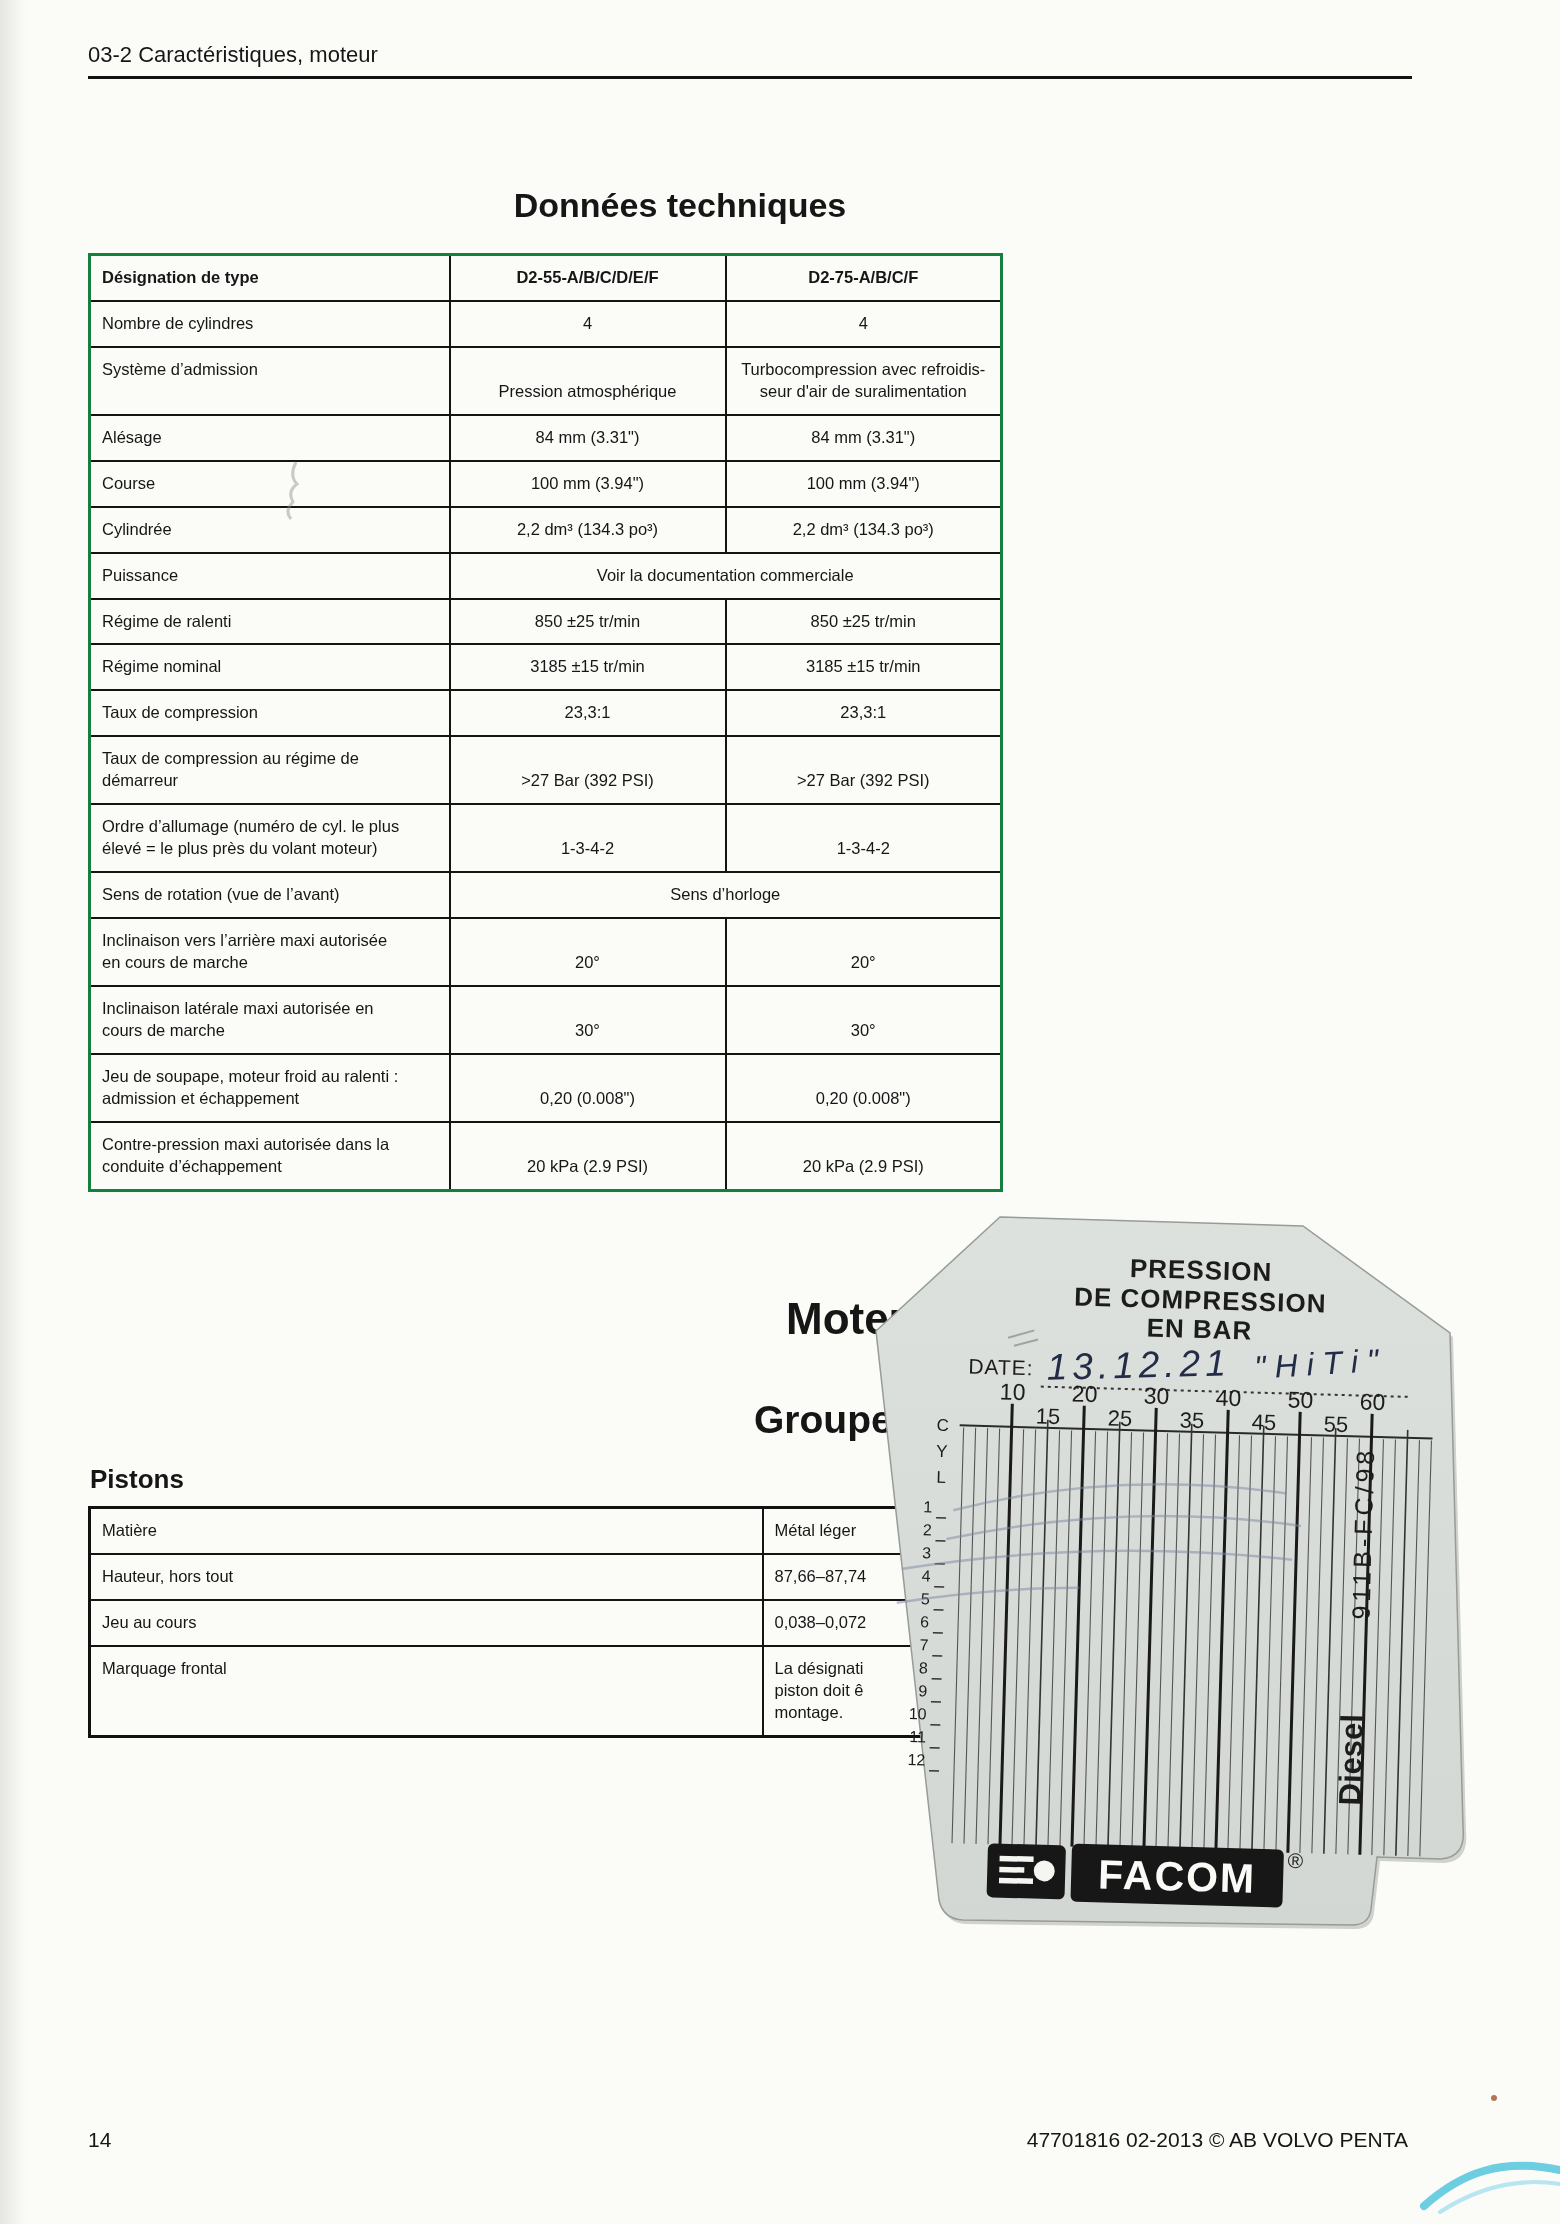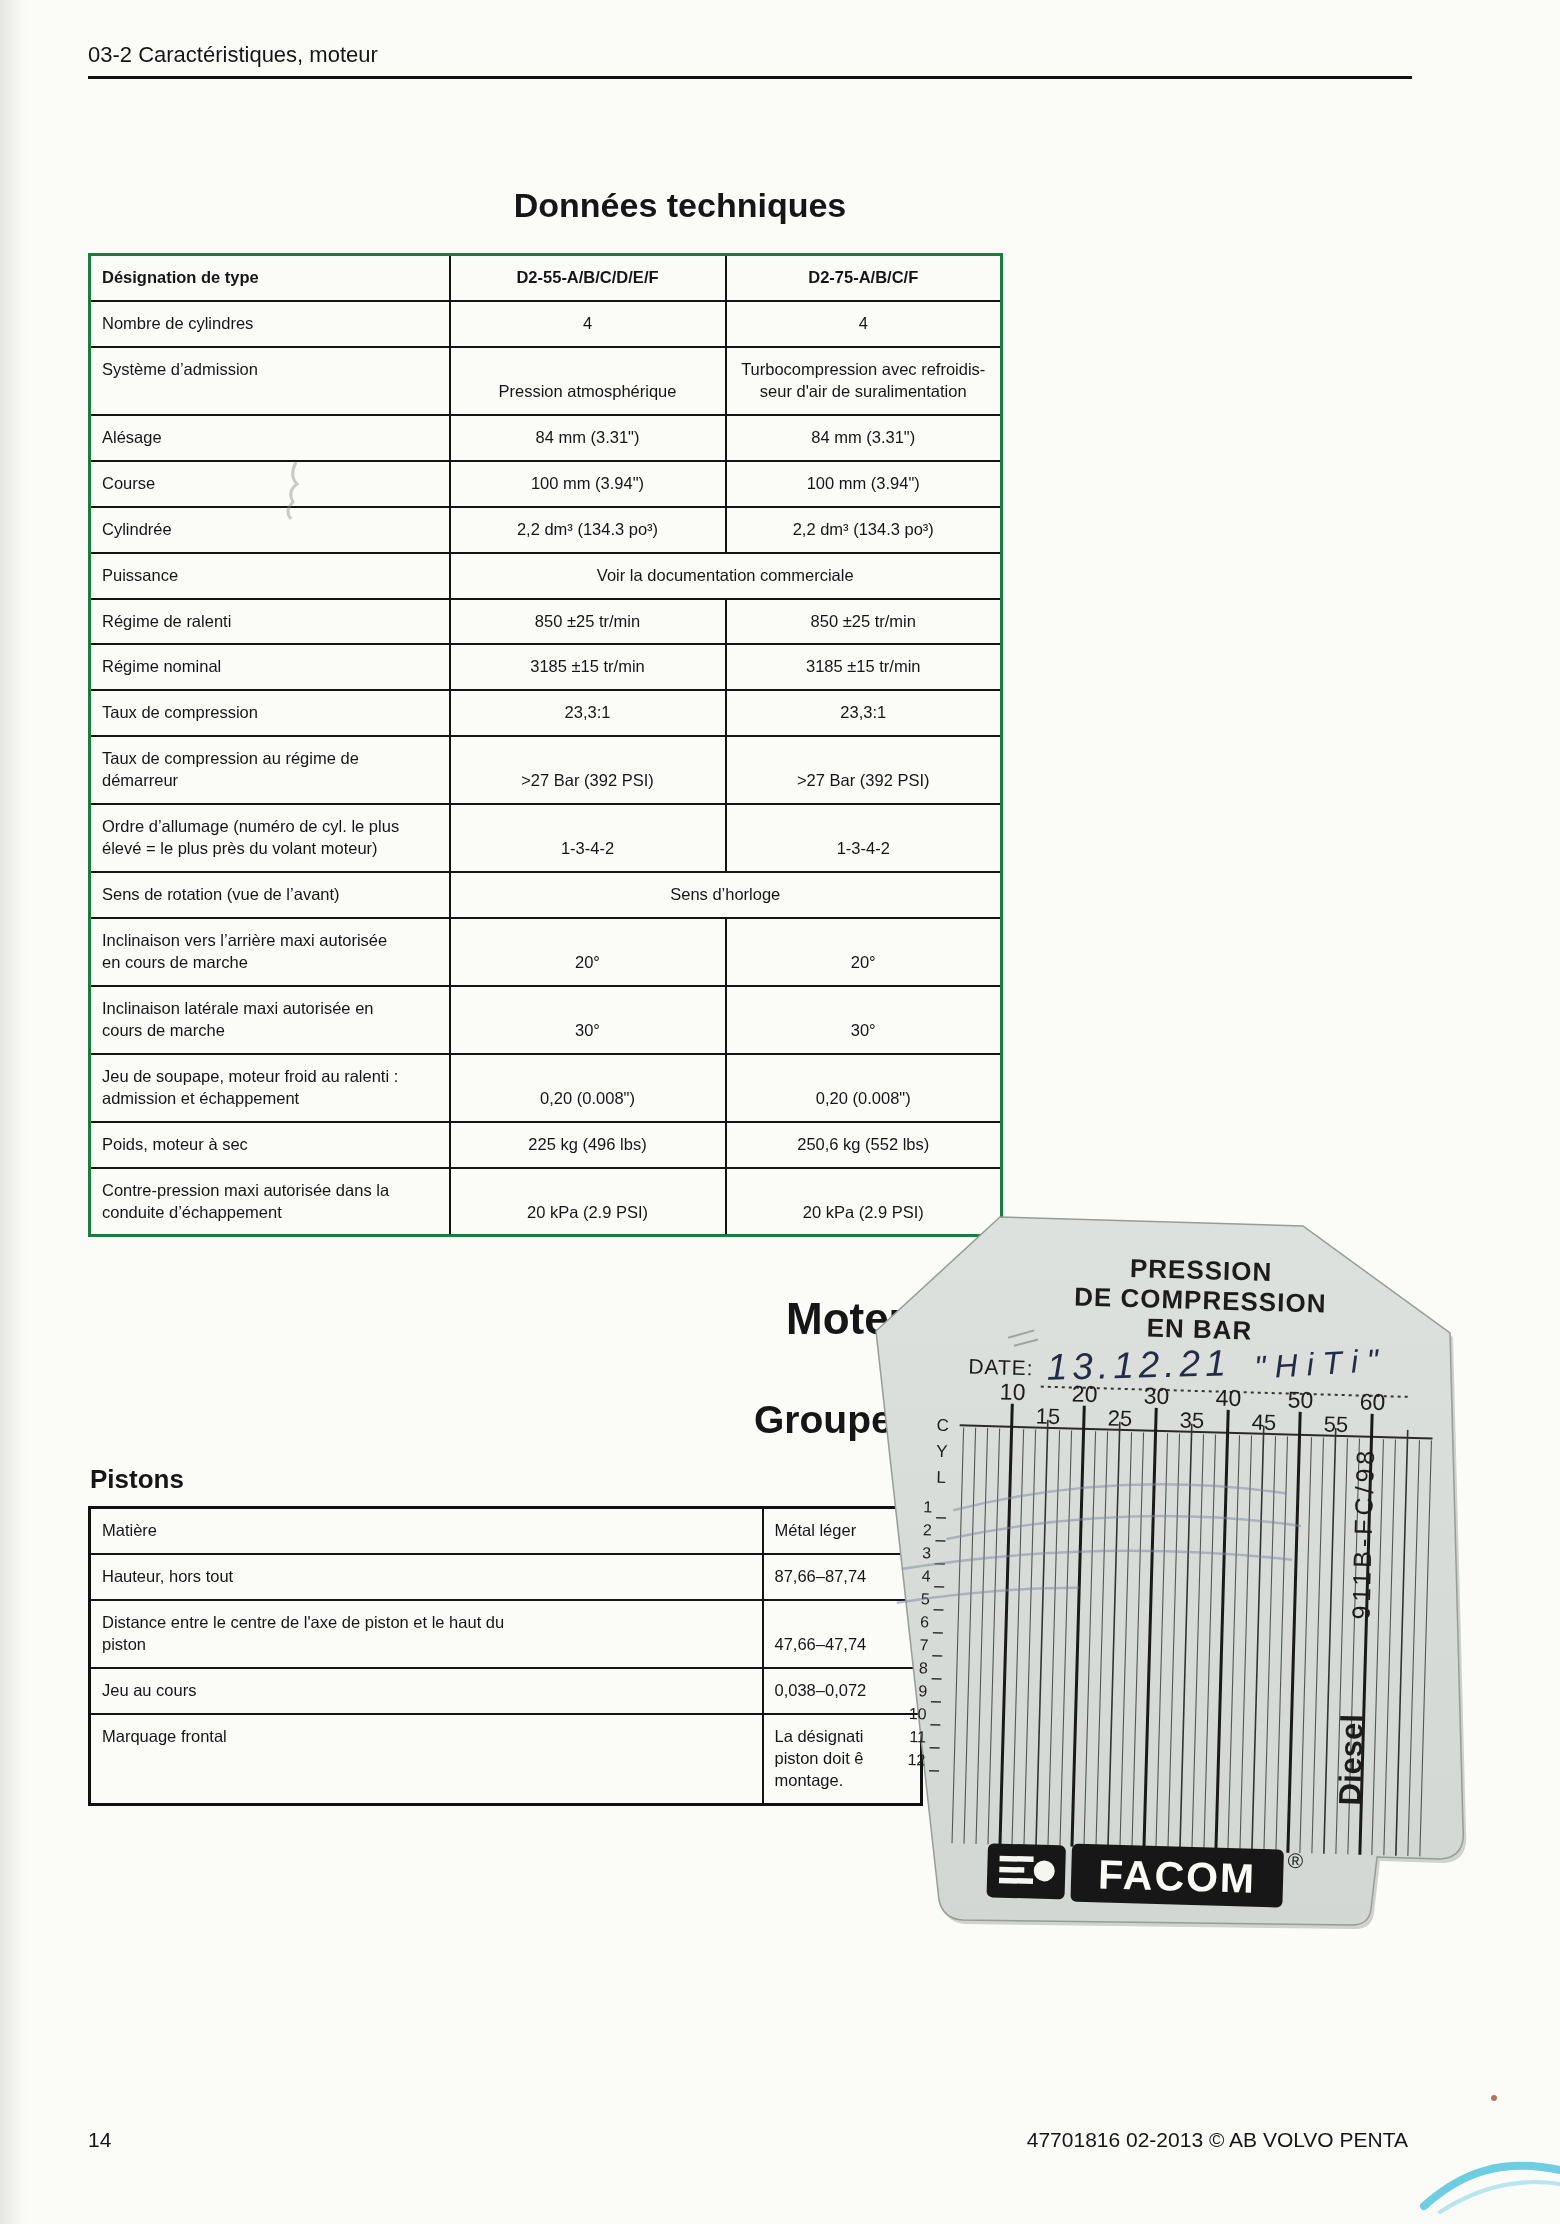--- a/index.html
+++ b/index.html
@@ -123,25 +123,20 @@
         <td class="val">30°</td>
         <td class="val">30°</td>
       </tr>
       <tr>
         <td class="lbl">Jeu de soupape, moteur froid au ralenti :
 admission et échappement</td>
         <td class="val">0,20 (0.008")</td>
         <td class="val">0,20 (0.008")</td>
       </tr>
       <tr>
-        <td class="lbl">Poids, moteur à sec</td>
-        <td class="val">225 kg (496 lbs)</td>
-        <td class="val">250,6 kg (552 lbs)</td>
-      </tr>
-      <tr>
         <td class="lbl">Contre-pression maxi autorisée dans la
 conduite d’échappement</td>
         <td class="val">20 kPa (2.9 PSI)</td>
         <td class="val">20 kPa (2.9 PSI)</td>
       </tr>
     </tbody>
 </table>
 
 <div class="h-moteur">Moteu</div>
 <div class="h-groupe">Groupe</div>
@@ -153,25 +148,20 @@
       <col style="width:159px">
     </colgroup>
   <tbody>
       <tr>
         <td class="lbl">Matière</td>
         <td class="pval">Métal léger</td>
       </tr>
       <tr>
         <td class="lbl">Hauteur, hors tout</td>
         <td class="pval">87,66–87,74</td>
-      </tr>
-      <tr>
-        <td class="lbl">Distance entre le centre de l'axe de piston et le haut du
-piston</td>
-        <td class="pval">47,66–47,74</td>
       </tr>
       <tr>
         <td class="lbl">Jeu au cours</td>
         <td class="pval">0,038–0,072</td>
       </tr>
       <tr>
         <td class="lbl">Marquage frontal</td>
         <td class="pval">La désignati
 piston doit ê
 montage.</td>

